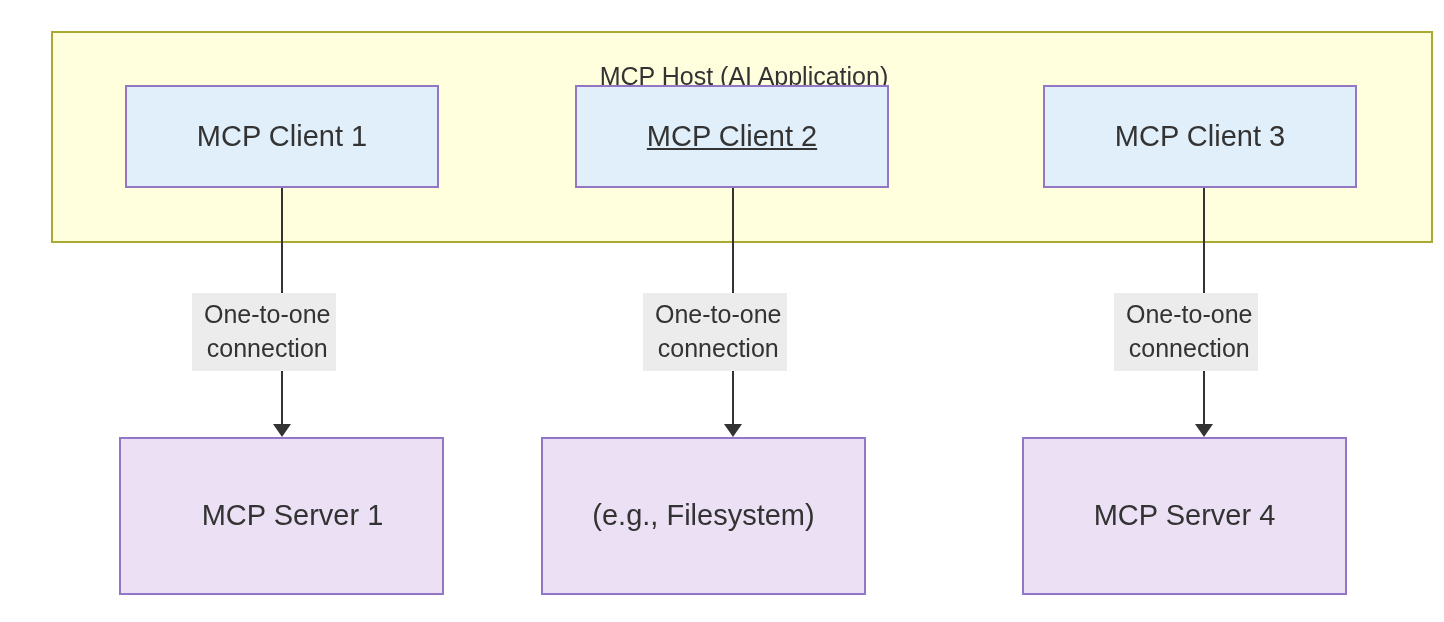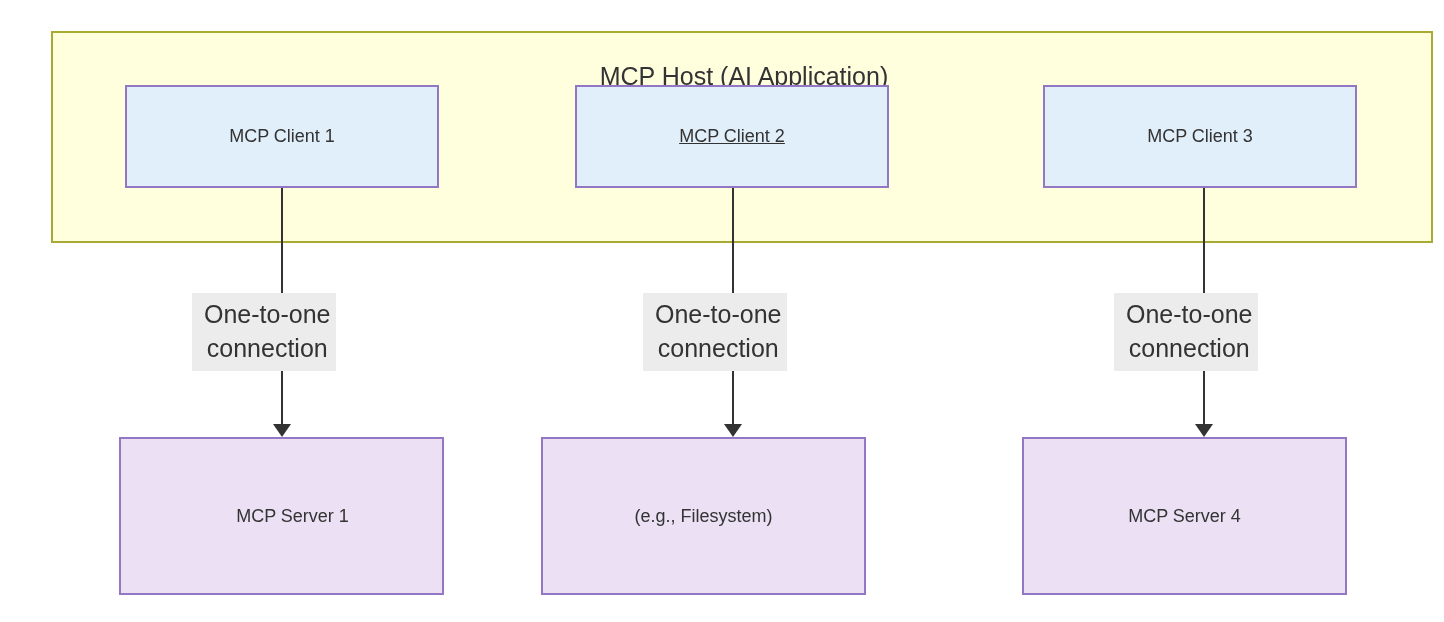--- a/index.html
+++ b/index.html
@@ -43,21 +43,21 @@
   }
   
   .node {
     position: absolute;
     box-sizing: border-box;
     display: flex;
     flex-direction: column;
     align-items: center;
     justify-content: center;
     text-align: center;
-    font-size: 18px;
+    font-size: 29px;
     color: #333333;
     line-height: 1.24;
   }
   .client-node {
     background: #e1effa;
     border: 2px solid #9477c4;
     width: 314px;
     height: 103px;
     top: 85px;
   }

